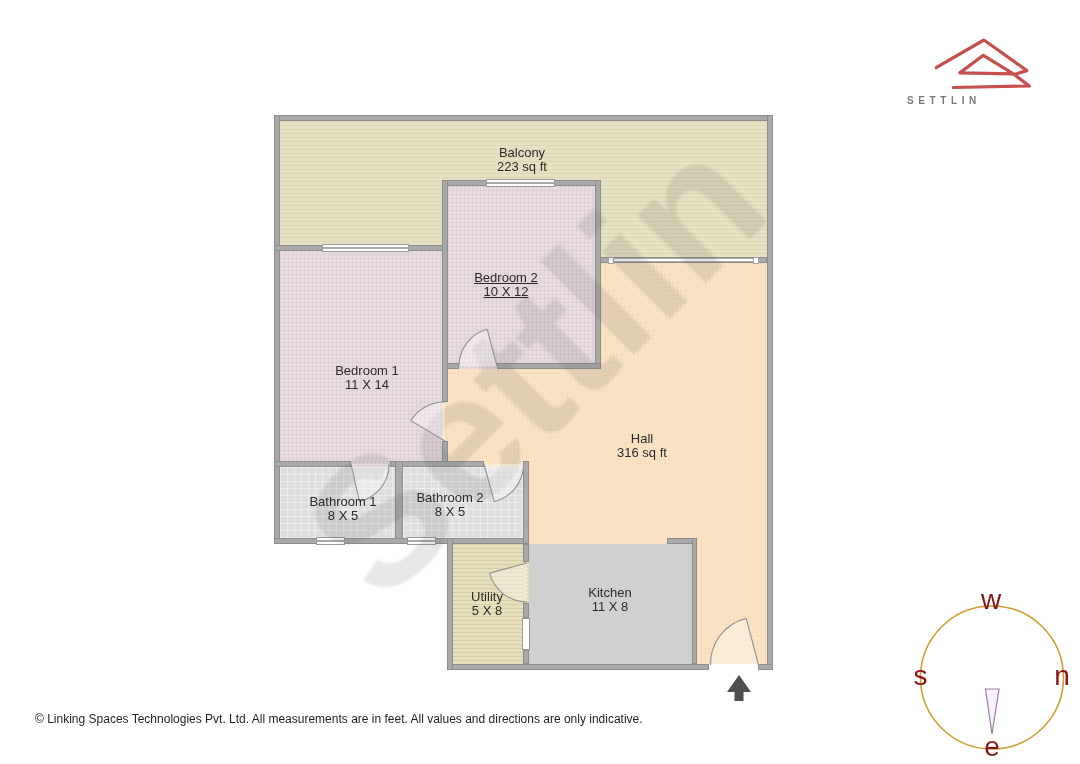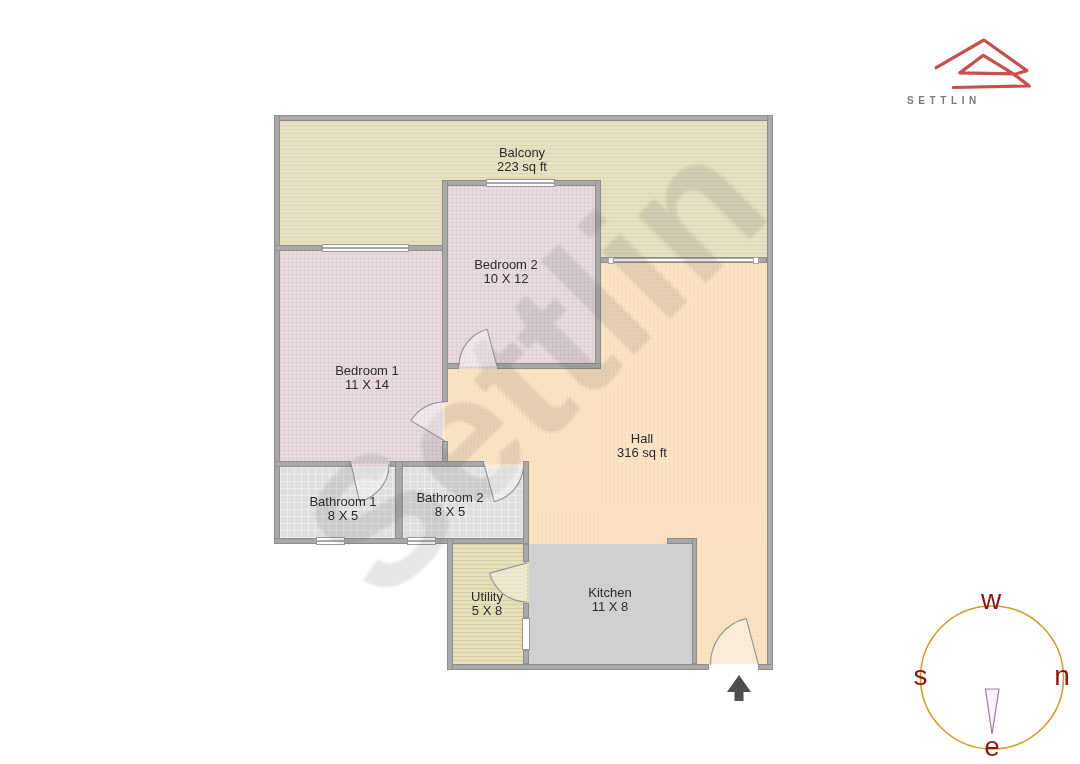--- a/index.html
+++ b/index.html
@@ -156,21 +156,21 @@
 
     <path d="M 484,464 L 494.3,501.7 A 39,39 0 0 0 523.6,464"></path>
 
     <path d="M 489.6,573.1 A 39,39 0 0 0 527,602 M 527,563 L 489.6,573.1"></path>
 
     <path d="M 746.2,618.4 A 47,47 0 0 0 710.5,665 M 758.5,665 L 746.2,618.4"></path>
   </svg>
 
   <div class="lbl" style="left:522px;top:146px;">Balcony<br>223 sq ft</div>
 
-  <div class="lbl" style="left:506px;top:258px;">Bedroom 2<br>10 X 12</div>
+  <div class="lbl" style="left:506px;top:271px;text-decoration:underline;">Bedroom 2<br>10 X 12</div>
 
   <div class="lbl" style="left:367px;top:364px;">Bedroom 1<br>11 X 14</div>
 
   <div class="lbl" style="left:642px;top:432px;">Hall<br>316 sq ft</div>
 
   <div class="lbl" style="left:343px;top:495px;">Bathroom 1<br>8 X 5</div>
 
   <div class="lbl" style="left:450px;top:491px;">Bathroom 2<br>8 X 5</div>
 
   <div class="lbl" style="left:487px;top:590px;">Utility<br>5 X 8</div>
@@ -191,14 +191,15 @@
 
   <svg class="abs" style="left:905px;top:580px;" width="175" height="184">
     <circle cx="87" cy="97.5" r="71.5" fill="none" stroke="#cf9f30" stroke-width="1.6"></circle>
     <polygon points="80.5,109 94,109 87,154" fill="#f7f3fa" stroke="#9c7d9c" stroke-width="1.2"></polygon>
     <text x="86" y="29" font-size="28" fill="#8b1616" text-anchor="middle" font-family="Liberation Sans, sans-serif">w</text>
     <text x="157" y="105" font-size="28" fill="#8b1616" text-anchor="middle" font-family="Liberation Sans, sans-serif">n</text>
     <text x="15.5" y="105" font-size="28" fill="#8b1616" text-anchor="middle" font-family="Liberation Sans, sans-serif">s</text>
     <text x="87" y="176" font-size="28" fill="#8b1616" text-anchor="middle" font-family="Liberation Sans, sans-serif">e</text>
   </svg>
 
+  <div class="abs" style="left:35px;top:712px;font-size:12px;color:#1f1f1f;">© Linking Spaces Technologies Pvt. Ltd. All measurements are in feet. All values and directions are only indicative.</div>
 
 </div>
 
 </body></html>

